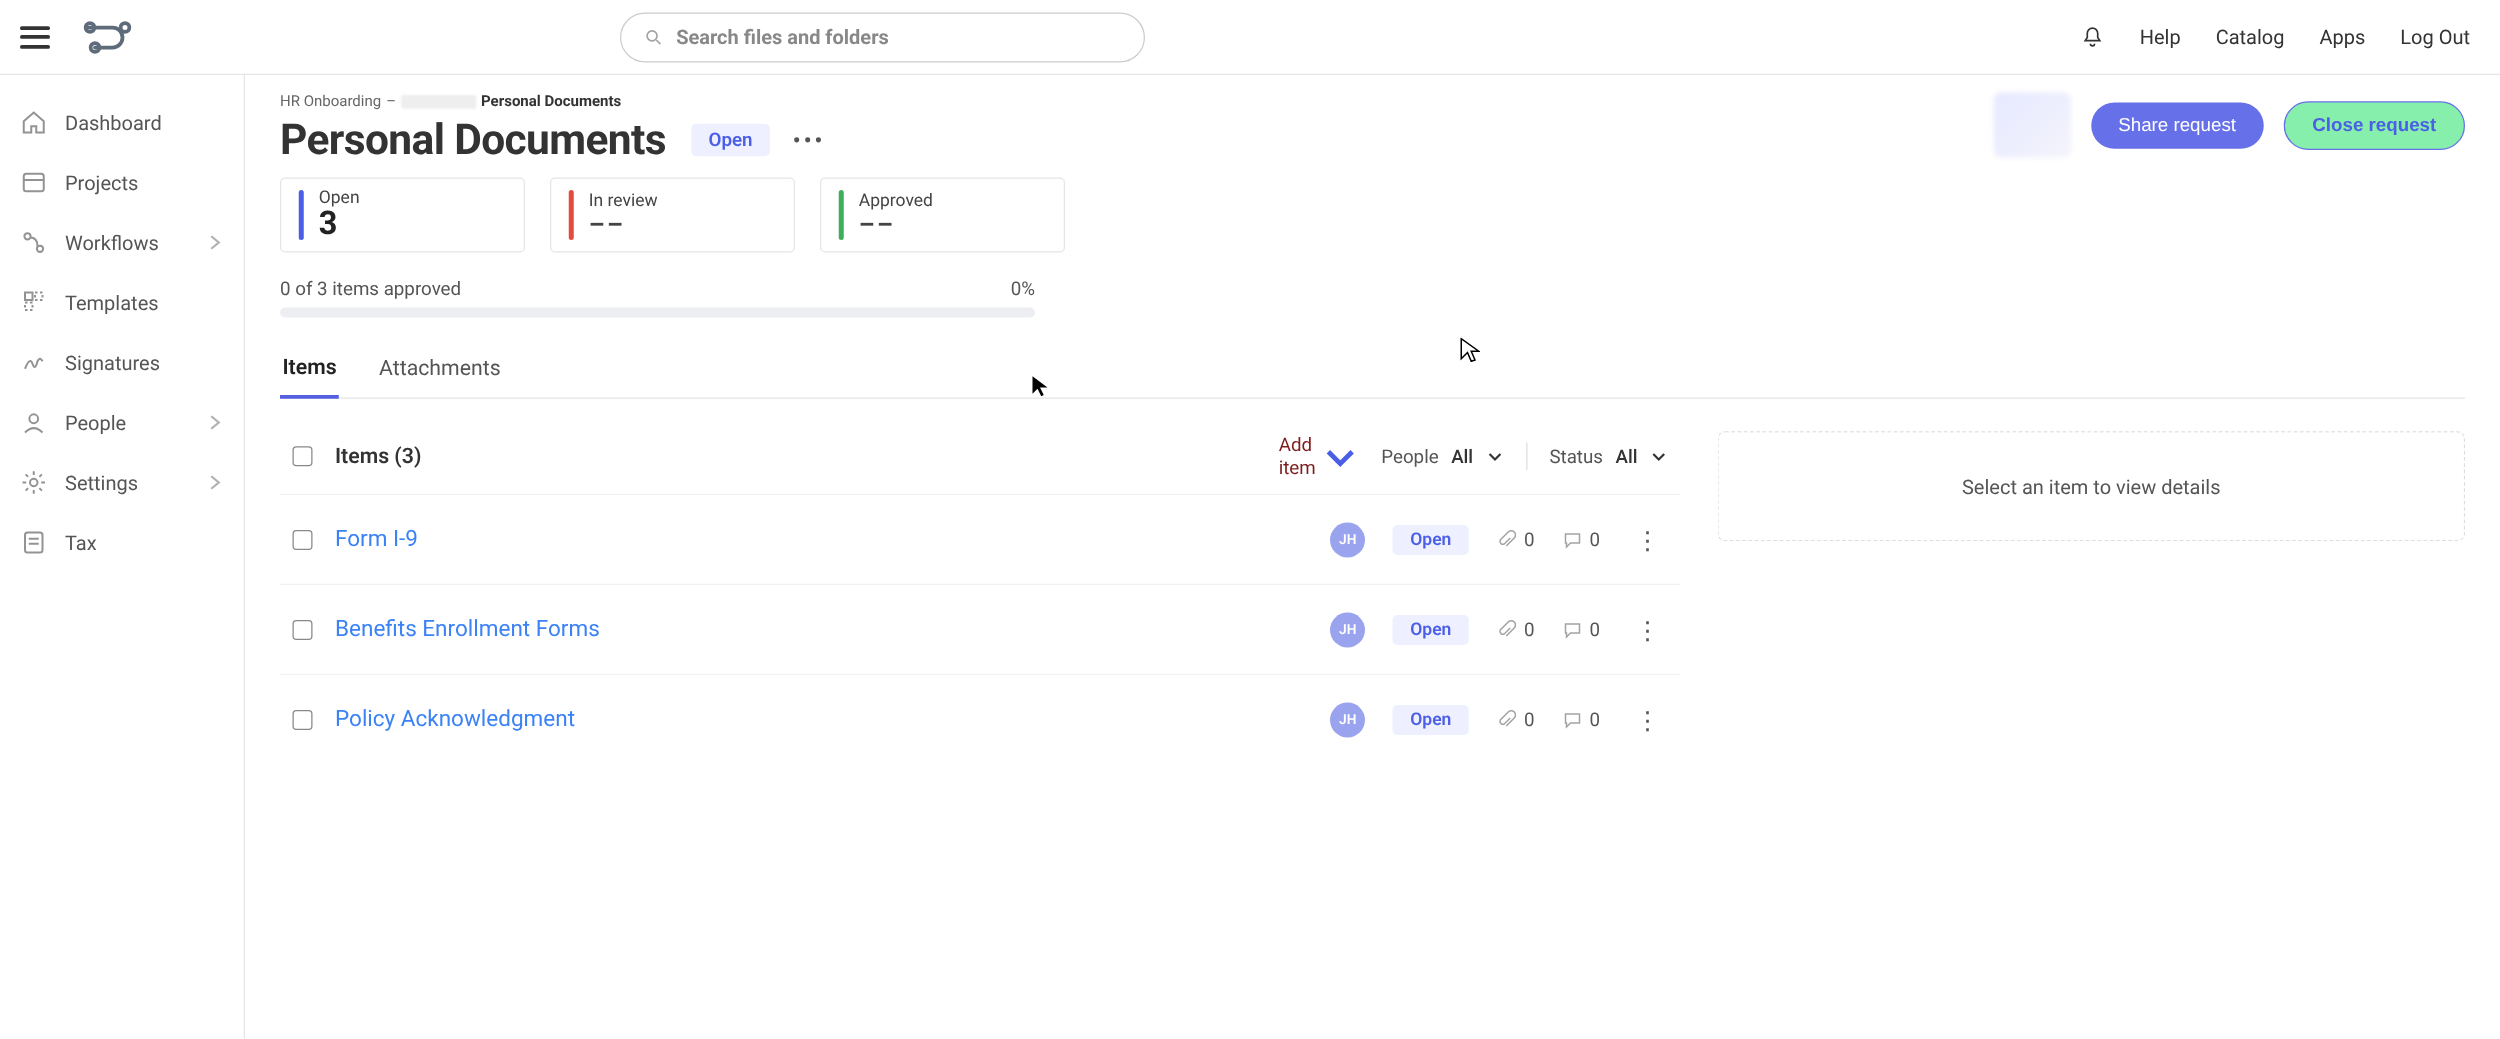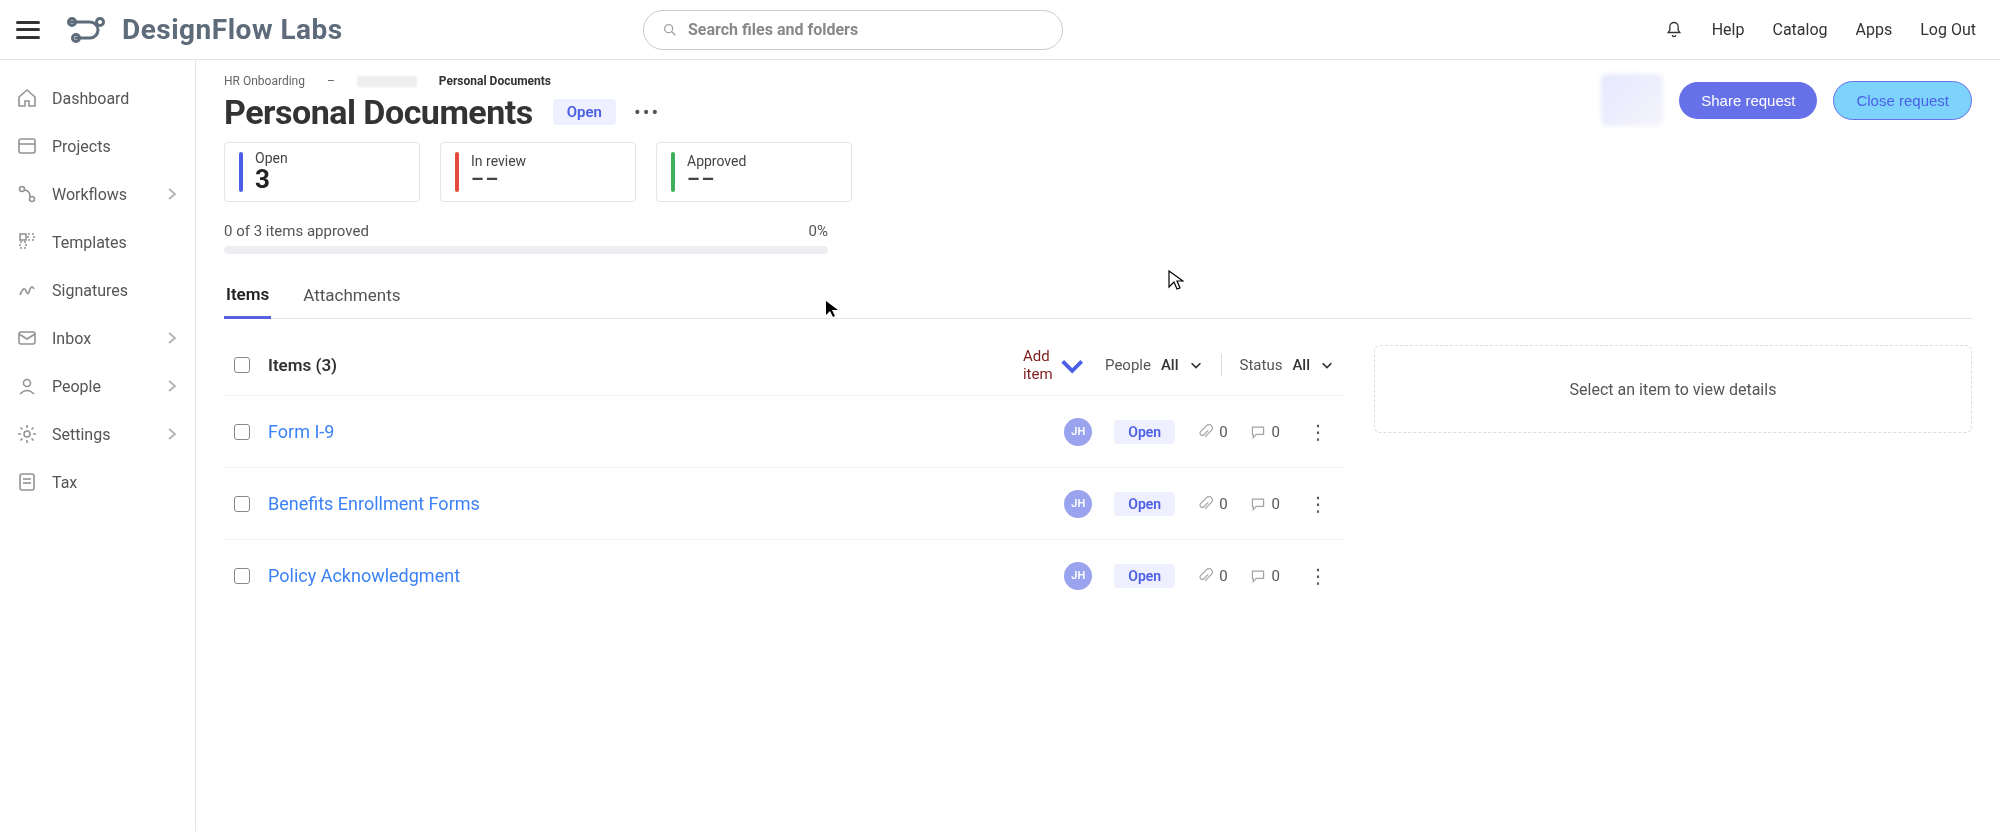--- a/index.html
+++ b/index.html
@@ -19,32 +19,32 @@
   .header-link { font-size: 16px; color:#333; cursor:pointer; }
   .bell { width:20px; height:20px; }
   
   .main { display:flex; height: calc(100% - 60px); }
   .sidebar { width: 196px; border-right: 1px solid #e5e5e5; padding-top: 14px; }
   .nav-item { display:flex; align-items:center; height: 48px; padding: 0 16px; cursor:pointer; color:#555; font-size:16px; }
   .nav-item .icon { width:22px; height:22px; margin-right:14px; opacity:.7; }
   .nav-item .chev { margin-left:auto; opacity:.5; width:14px; height:14px; }
   .content { flex:1; padding: 14px 28px 0 28px; position:relative; }
   
-  .breadcrumb { font-size: 12px; color:#666; display:flex; align-items:center; gap:22px; }
+  .breadcrumb { font-size: 12px; color:#666; display:flex; align-items:center; gap:4px; }
   .bc-blur { display:inline-block; width:60px; height:11px; background:#eee; border-radius:2px; filter: blur(1px); }
   .bc-last { font-weight:700; color:#333; }
   
   .title-row { display:flex; align-items:center; margin-top:4px; }
   .page-title { font-size: 34px; font-weight: 700; letter-spacing: -0.5px; }
   .status-pill { margin-left: 20px; padding: 4px 14px; border-radius: 4px; background:#eef0ff; color:#4b5ee6; font-weight:600; font-size:15px; }
   .overflow-btn { margin-left: 18px; font-size:20px; letter-spacing:2px; color:#555; cursor:pointer; }
   .title-actions { position:absolute; right:28px; top:14px; display:flex; align-items:center; gap:16px; }
   .avatar-blur { width:62px; height:52px; background: linear-gradient(135deg,#e6e8ff,#f4f4fb); border-radius:6px; filter: blur(2px); }
   .btn-primary { background:#6670e8; color:#fff; border-radius:22px; padding:10px 22px; font-size:15px; font-weight:500; cursor:pointer; border:none; }
-  .btn-outline { background:#7dd3fc; color:#4b5ee6; border:1.5px solid #6670e8; border-radius:22px; padding:10px 22px; font-size:15px; font-weight:400; cursor:pointer; }
+  .btn-outline { background:#86efac; color:#4b5ee6; border:1.5px solid #6670e8; border-radius:22px; padding:10px 22px; font-size:15px; font-weight:700; cursor:pointer; }
   
   .cards { display:flex; gap:20px; margin-top:10px; }
   .card { width: 196px; height: 60px; border:1px solid #e5e5e5; border-radius:4px; display:flex; align-items:center; padding: 8px 14px; position:relative; }
   .card-bar { width:4px; height:40px; border-radius:2px; margin-right:12px; }
   .card-label { font-size:14px; color:#444; }
   .card-value { font-size:26px; font-weight:700; color:#222; margin-top:-2px; }
   .card-value.dash { font-size:20px; letter-spacing:2px; color:#444; font-weight:700; }
   
   .progress-row { display:flex; align-items:center; margin-top:20px; width:604px; font-size:15px; color:#555; }
   .progress-pct { margin-left:auto; }
@@ -91,21 +91,20 @@
       <span></span>
       <span></span>
   </div>
   <div class="brand">
     <svg class="brand-logo" viewBox="0 0 44 44">
       <path d="M6 14 h20 a8 8 0 0 1 0 16 h-14" fill="none" stroke="#5e6b7a" stroke-width="3" stroke-linecap="round"></path>
       <circle cx="8" cy="14" r="3.5" fill="none" stroke="#5e6b7a" stroke-width="3"></circle>
       <circle cx="12" cy="30" r="3.5" fill="none" stroke="#5e6b7a" stroke-width="3"></circle>
       <circle cx="36" cy="14" r="3.5" fill="none" stroke="#5e6b7a" stroke-width="3"></circle>
     </svg>
-    <div class="brand-name">DesignFlow Labs</div>
   </div>
   <div class="search-wrap">
     <div class="search">
       <svg viewBox="0 0 24 24">
           <circle cx="10" cy="10" r="6" fill="none" stroke="#666" stroke-width="2"></circle>
           <line x1="15" y1="15" x2="20" y2="20" stroke="#666" stroke-width="2"></line>
         </svg>
       <span class="search-text">Search files and folders</span>
     </div>
   </div>
@@ -153,30 +152,20 @@
           <rect x="12" y="3" width="6" height="6" fill="none" stroke="#666" stroke-width="1.6" stroke-dasharray="2 2"></rect>
           <rect x="4" y="11" width="6" height="6" fill="none" stroke="#666" stroke-width="1.6" stroke-dasharray="2 2"></rect>
         </svg>
         <span>Templates</span>
       </div>
       <div class="nav-item">
         <svg class="icon" viewBox="0 0 22 22">
           <path d="M4 16 q4-10 6-4 q2 6 4-2 q2-4 4 0" fill="none" stroke="#666" stroke-width="1.6"></path>
         </svg>
         <span>Signatures</span>
-      </div>
-      <div class="nav-item">
-        <svg class="icon" viewBox="0 0 22 22">
-          <rect x="3" y="5" width="16" height="12" rx="2" fill="none" stroke="#666" stroke-width="1.6"></rect>
-          <path d="M3 7 l8 5 8-5" fill="none" stroke="#666" stroke-width="1.6"></path>
-        </svg>
-        <span>Inbox</span>
-        <svg class="chev" viewBox="0 0 14 14">
-          <path d="M4 2 l6 5 -6 5" fill="none" stroke="#666" stroke-width="1.8"></path>
-        </svg>
       </div>
       <div class="nav-item">
         <svg class="icon" viewBox="0 0 22 22">
           <circle cx="11" cy="8" r="3.5" fill="none" stroke="#666" stroke-width="1.6"></circle>
           <path d="M4 19 q7-7 14 0" fill="none" stroke="#666" stroke-width="1.6"></path>
         </svg>
         <span>People</span>
         <svg class="chev" viewBox="0 0 14 14">
           <path d="M4 2 l6 5 -6 5" fill="none" stroke="#666" stroke-width="1.8"></path>
         </svg>

